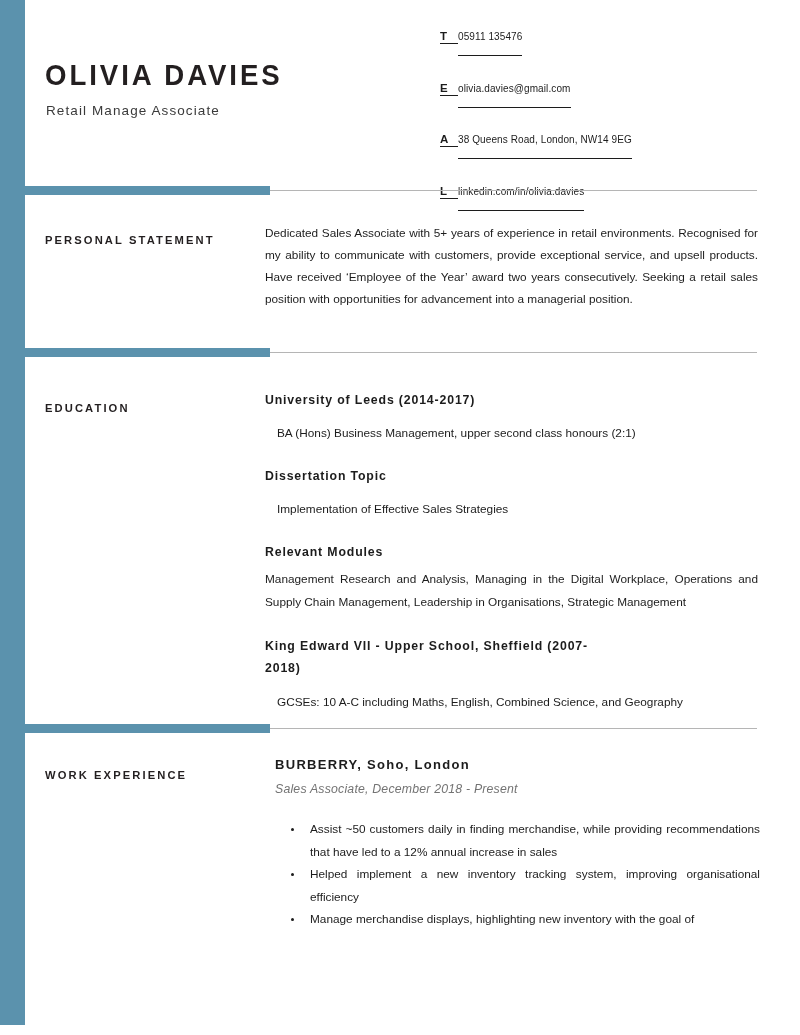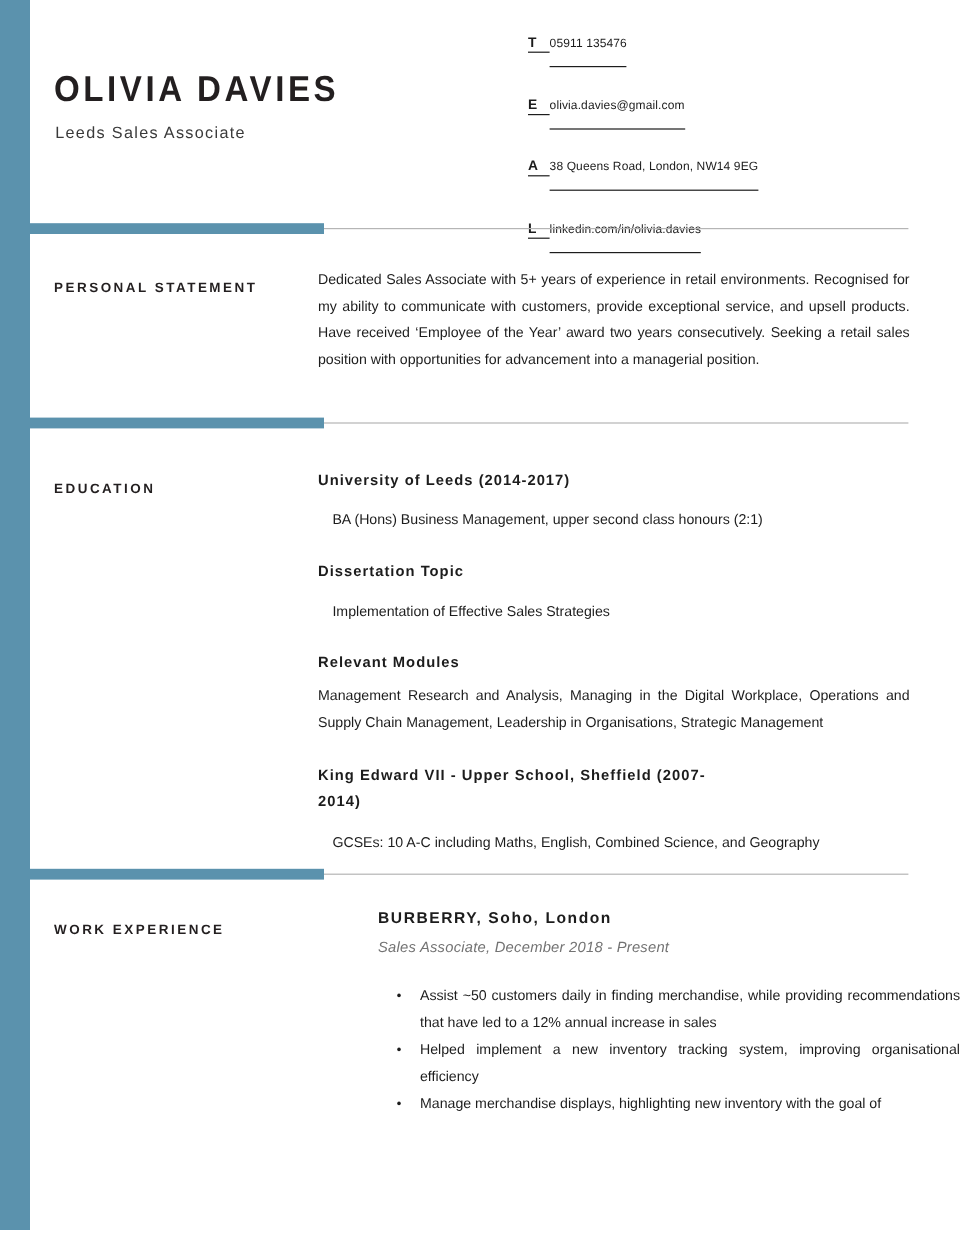--- a/index.html
+++ b/index.html
@@ -216,21 +216,21 @@
 </style>
 </head>
 <body>
 
 <div id="page">
 
   <div class="accent-bar"></div>
 
   <div class="header">
     <div class="name">OLIVIA DAVIES</div>
-    <div class="job-title">Leeds Sales Associate</div>
+    <div class="job-title">Retail Manage Associate</div>
 
     <div class="contact">
       <div class="contact-row">
         <span class="contact-key">T</span>
         <span class="contact-gap">&nbsp;</span>
         <span class="contact-val">05911 135476</span>
       </div>
       <div class="contact-row">
         <span class="contact-key">E</span>
         <span class="contact-gap">&nbsp;</span>
@@ -279,35 +279,35 @@
         <p class="entry-title">Dissertation Topic</p>
         <p class="entry-line">Implementation of Effective Sales Strategies</p>
       </div>
 
       <div class="entry-block">
         <p class="entry-title">Relevant Modules</p>
         <p class="entry-para">Management Research and Analysis, Managing in the Digital Workplace, Operations and Supply Chain Management, Leadership in Organisations, Strategic Management</p>
       </div>
 
       <div class="entry-block">
-        <p class="entry-title" style="max-width:340px;line-height:22px;">King Edward VII - Upper School, Sheffield (2007-2014)</p>
+        <p class="entry-title" style="max-width:340px;line-height:22px;">King Edward VII - Upper School, Sheffield (2007-2018)</p>
         <p class="entry-line">GCSEs: 10 A-C including Maths, English, Combined Science, and Geography</p>
       </div>
 
     </div>
   </div>
 
   <div class="divider" style="top:724px;">
     <div class="blue"></div>
     <div class="grey"></div>
   </div>
 
   <div class="section" style="top:757px;">
     <div class="section-label">WORK EXPERIENCE</div>
-    <div class="section-body" style="left:250px;width:485px;margin-left:40px;">
+    <div class="section-body" style="left:250px;width:485px;">
       <p class="company">BURBERRY, Soho, London</p>
       <p class="role">Sales Associate, December 2018 - Present</p>
       <ul class="bullets">
         <li>Assist ~50 customers daily in finding merchandise, while providing recommendations that have led to a 12% annual increase in sales</li>
         <li>Helped implement a new inventory tracking system, improving organisational efficiency</li>
         <li>Manage merchandise displays, highlighting new inventory with the goal of</li>
       </ul>
     </div>
   </div>
 

